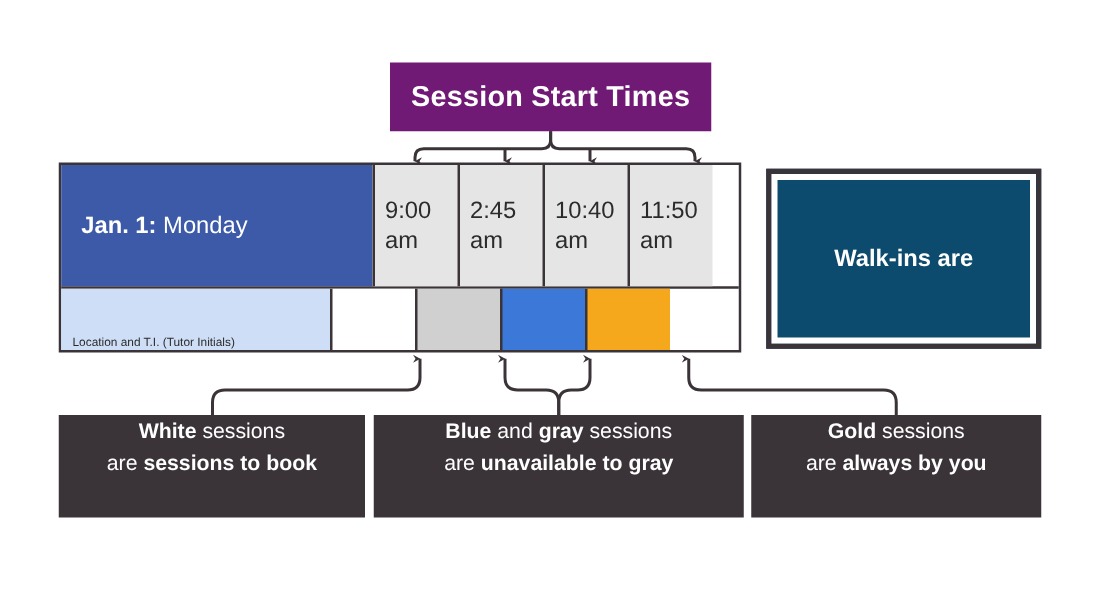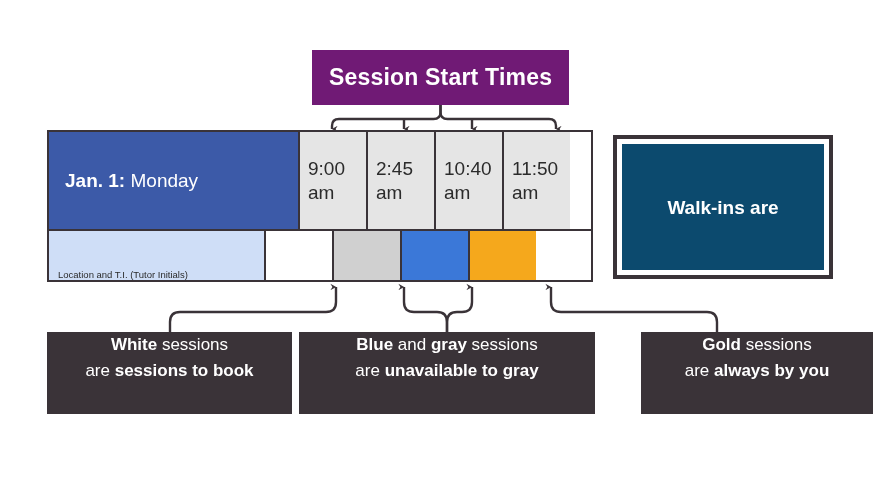--- a/index.html
+++ b/index.html
@@ -156,21 +156,21 @@
     color: #ffffff;
     font-size: 17px;
     line-height: 26px;
     text-align: center;
     font-weight: 400;
   }
   .callout .callout-text b { font-weight: bold; }
 
   #callout-white { left: 47px;  width: 245px; }
   #callout-blue  { left: 299px; width: 296px; }
-  #callout-gold  { left: 601px; width: 232px; margin-left: 40px; }
+  #callout-gold  { left: 601px; width: 232px; }
 </style>
 </head>
 <body>
 
 <div id="title-box">
   <span class="title-text">Session Start Times</span>
 </div>
 
 <svg id="connectors" viewBox="0 0 880 480" width="880" height="480">
   <defs>

